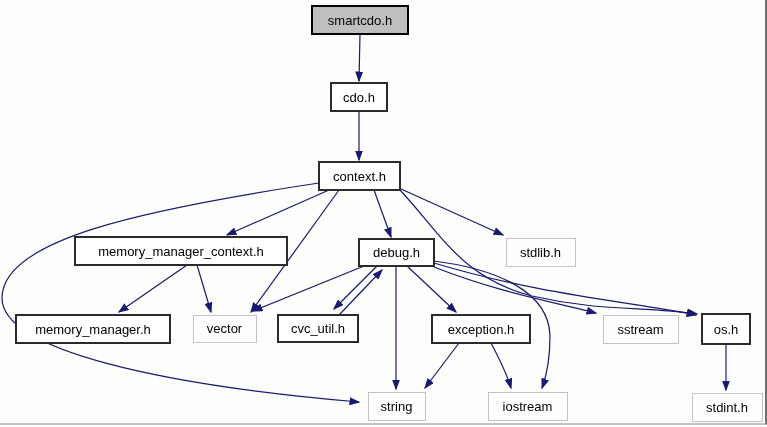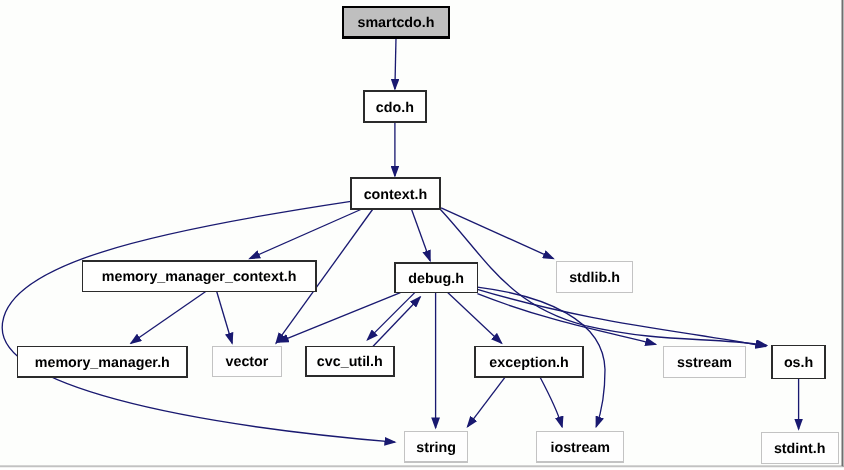--- a/index.html
+++ b/index.html
@@ -4,21 +4,20 @@
 <style>
   html,body{margin:0;padding:0;background:#ffffff;}
   body{font-family:"Liberation Sans", sans-serif;}
   #stage{
     position:relative;
     width:765px;height:423px;
     background:#fdfefc;
     border-right:2px solid #6f6f6f;
     border-bottom:2px solid #c2c2c2;
     overflow:hidden;
-    font-weight:bold;
   }
   svg{display:block;}
   .node-rect{shape-rendering:crispEdges;}
   .node-label{
     font-family:"Liberation Sans", sans-serif;
     font-size:13px;
     fill:#000000;
   }
   .edge{fill:none;}
 </style>

